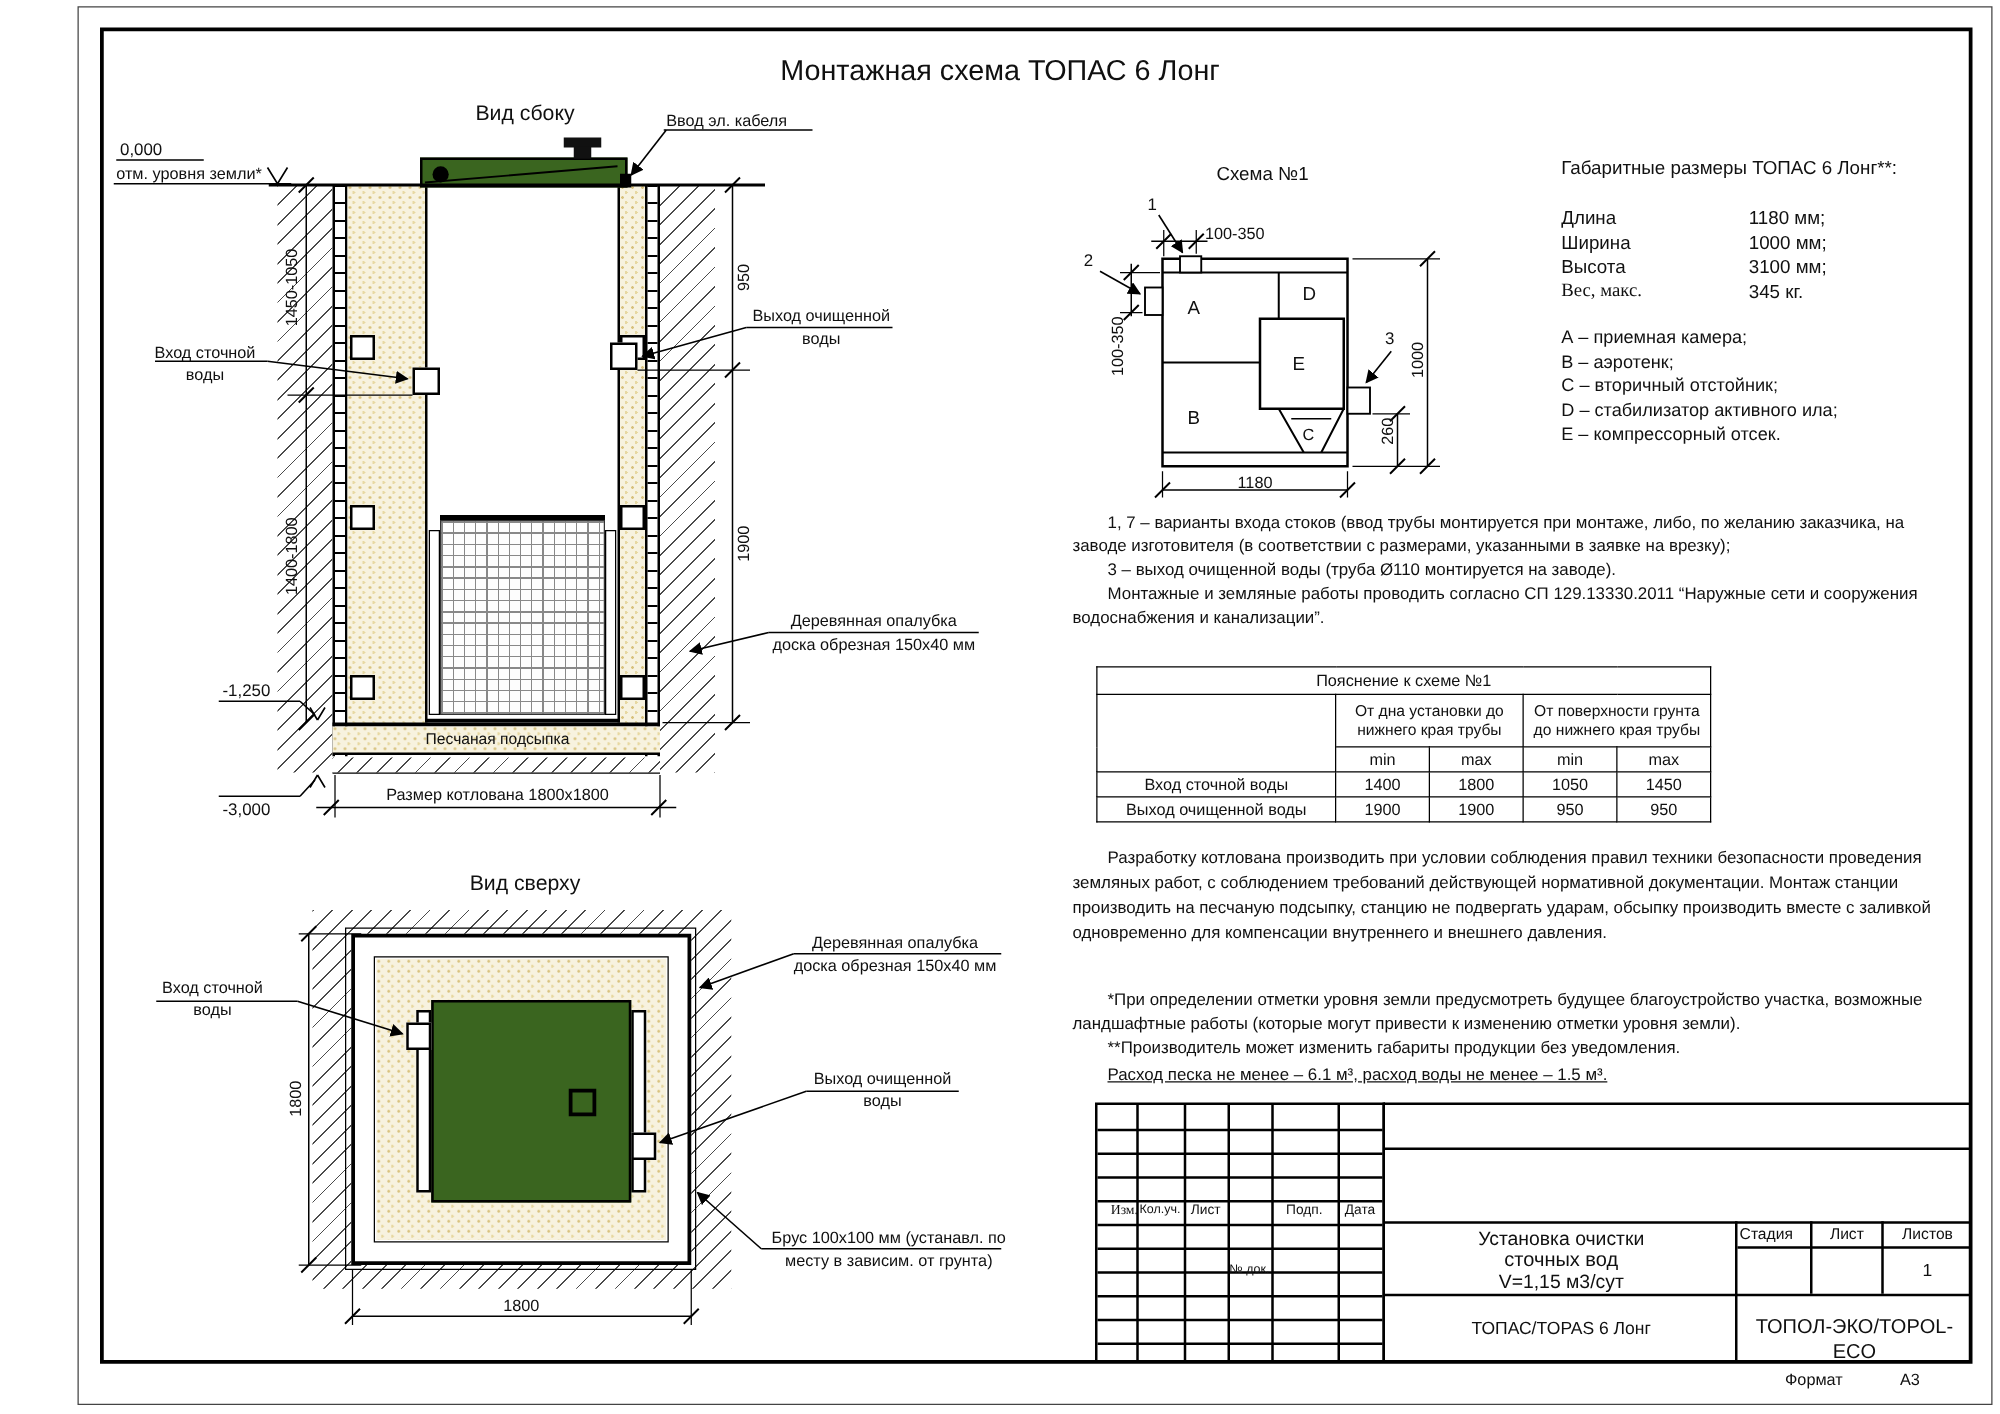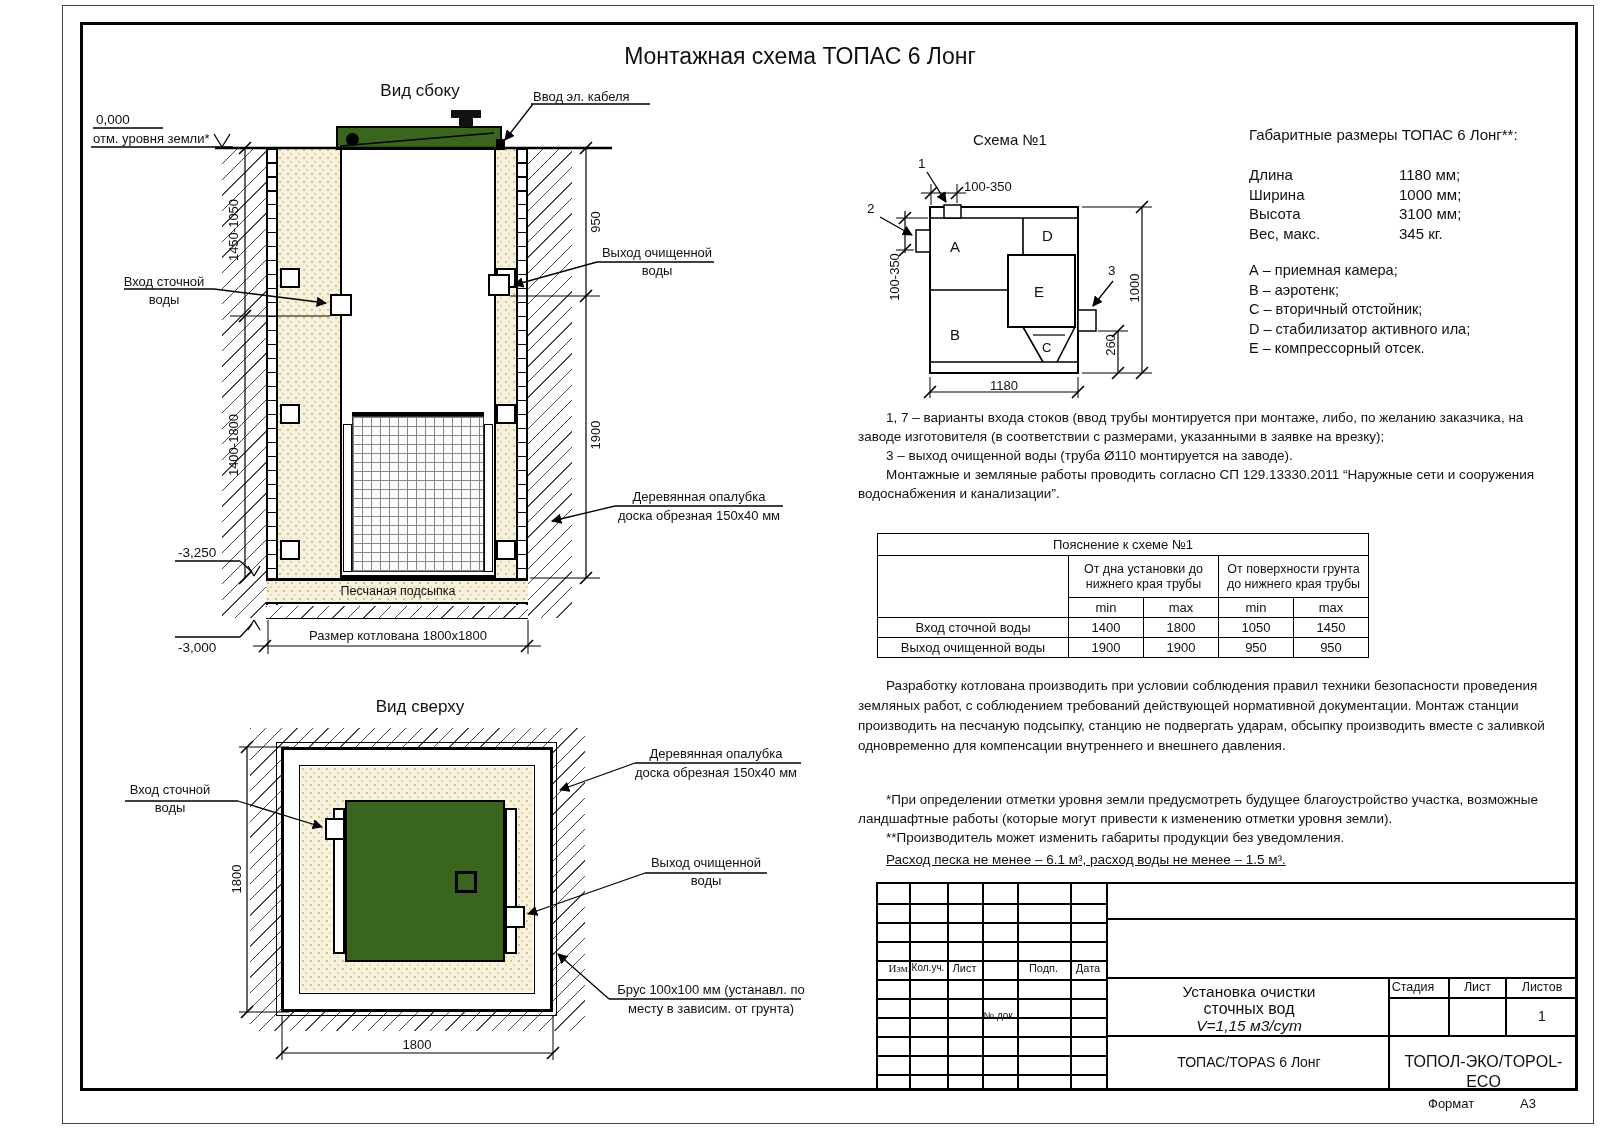--- a/index.html
+++ b/index.html
@@ -170,21 +170,21 @@
   <div class="t" style="left:93px;top:131px;">отм. уровня земли*</div>
   <div class="t" style="left:533px;top:89px;">Ввод эл. кабеля</div>
   <div class="t c" style="left:112px;top:274px;width:104px;">Вход сточной</div>
   <div class="t c" style="left:112px;top:292px;width:104px;">воды</div>
   <div class="t c" style="left:600px;top:245px;width:114px;">Выход очищенной</div>
   <div class="t c" style="left:600px;top:263px;width:114px;">воды</div>
   <div class="t c" style="left:612px;top:489px;width:174px;">Деревянная опалубка</div>
   <div class="t c" style="left:612px;top:508px;width:174px;">доска обрезная 150х40 мм</div>
   <div class="t c" style="left:326px;top:584px;width:144px;font-size:12.5px;z-index:7;">Песчаная подсыпка</div>
   <div class="t c" style="left:288px;top:628px;width:220px;">Размер котлована 1800х1800</div>
-  <div class="t" style="left:178px;top:545px;font-size:13.5px;">-3,250</div>
+  <div class="t" style="left:178px;top:545px;font-size:13.5px;">-1,250</div>
   <div class="t" style="left:178px;top:640px;font-size:13.5px;">-3,000</div>
   <div class="vdim" style="left:233px;top:230px;">1450-1050</div>
   <div class="vdim" style="left:233px;top:445px;">1400-1800</div>
   <div class="vdim" style="left:595px;top:222px;">950</div>
   <div class="vdim" style="left:595px;top:435px;">1900</div>
 
   <div class="t c" style="left:118px;top:782px;width:104px;">Вход сточной</div>
   <div class="t c" style="left:118px;top:800px;width:104px;">воды</div>
   <div class="t c" style="left:628px;top:746px;width:176px;">Деревянная опалубка</div>
   <div class="t c" style="left:628px;top:765px;width:176px;">доска обрезная 150х40 мм</div>
@@ -218,21 +218,21 @@
     </div>
     <div style="display:flex;line-height:19.5px;font-size:15px;">
       <span style="width:150px;">Ширина</span>
       <span>1000 мм;</span>
     </div>
     <div style="display:flex;line-height:19.5px;font-size:15px;">
       <span style="width:150px;">Высота</span>
       <span>3100 мм;</span>
     </div>
     <div style="display:flex;line-height:19.5px;font-size:15px;">
-      <span style="width:150px;">Вес, макс.</span>
+      <span style="width:150px;font-family:Liberation Serif, serif;">Вес, макс.</span>
       <span>345 кг.</span>
     </div>
     <div style="margin-top:18px;">
       <div style="line-height:19.5px;font-size:14.5px;">А – приемная камера;</div>
       <div style="line-height:19.5px;font-size:14.5px;">В – аэротенк;</div>
       <div style="line-height:19.5px;font-size:14.5px;">С – вторичный отстойник;</div>
       <div style="line-height:19.5px;font-size:14.5px;">D – стабилизатор активного ила;</div>
       <div style="line-height:19.5px;font-size:14.5px;">Е – компрессорный отсек.</div>
     </div>
   </div>
@@ -318,19 +318,19 @@
   <div class="ln" style="left:1448px;top:977px;width:1.5px;height:58px;z-index:4;"></div>
   <div class="ln" style="left:1505px;top:977px;width:1.5px;height:58px;z-index:4;"></div>
   <div class="ln" style="left:1390px;top:997px;width:187px;height:1.5px;z-index:4;"></div>
 
   <div class="t c" style="left:1390px;top:980px;width:46px;font-size:12.5px;">Стадия</div>
   <div class="t c" style="left:1450px;top:980px;width:55px;font-size:12.5px;">Лист</div>
   <div class="t c" style="left:1507px;top:980px;width:70px;font-size:12.5px;">Листов</div>
   <div class="t c" style="left:1507px;top:1008px;width:70px;font-size:14px;">1</div>
   <div class="t c" style="left:1110px;top:982px;width:278px;font-size:15.5px;">Установка очистки</div>
   <div class="t c" style="left:1110px;top:999px;width:278px;font-size:16px;">сточных вод</div>
-  <div class="t c" style="left:1110px;top:1016px;width:278px;font-size:15.5px;font-style:italic;">V=1,15 м3/сут</div>
+  <div class="t c" style="left:1110px;top:1016px;width:278px;font-size:15.5px;">V=1,15 м3/сут</div>
   <div class="t c" style="left:1110px;top:1054px;width:278px;font-size:14px;">ТОПАС/TOPAS 6 Лонг</div>
   <div class="t c" style="left:1390px;top:1052px;width:187px;font-size:16px;">ТОПОЛ-ЭКО/TOPOL-ECO</div>
   <div class="t" style="left:1428px;top:1096px;font-size:13px;">Формат</div>
   <div class="t" style="left:1520px;top:1096px;font-size:13px;">А3</div>
 
 </div>
 
 </body></html>

